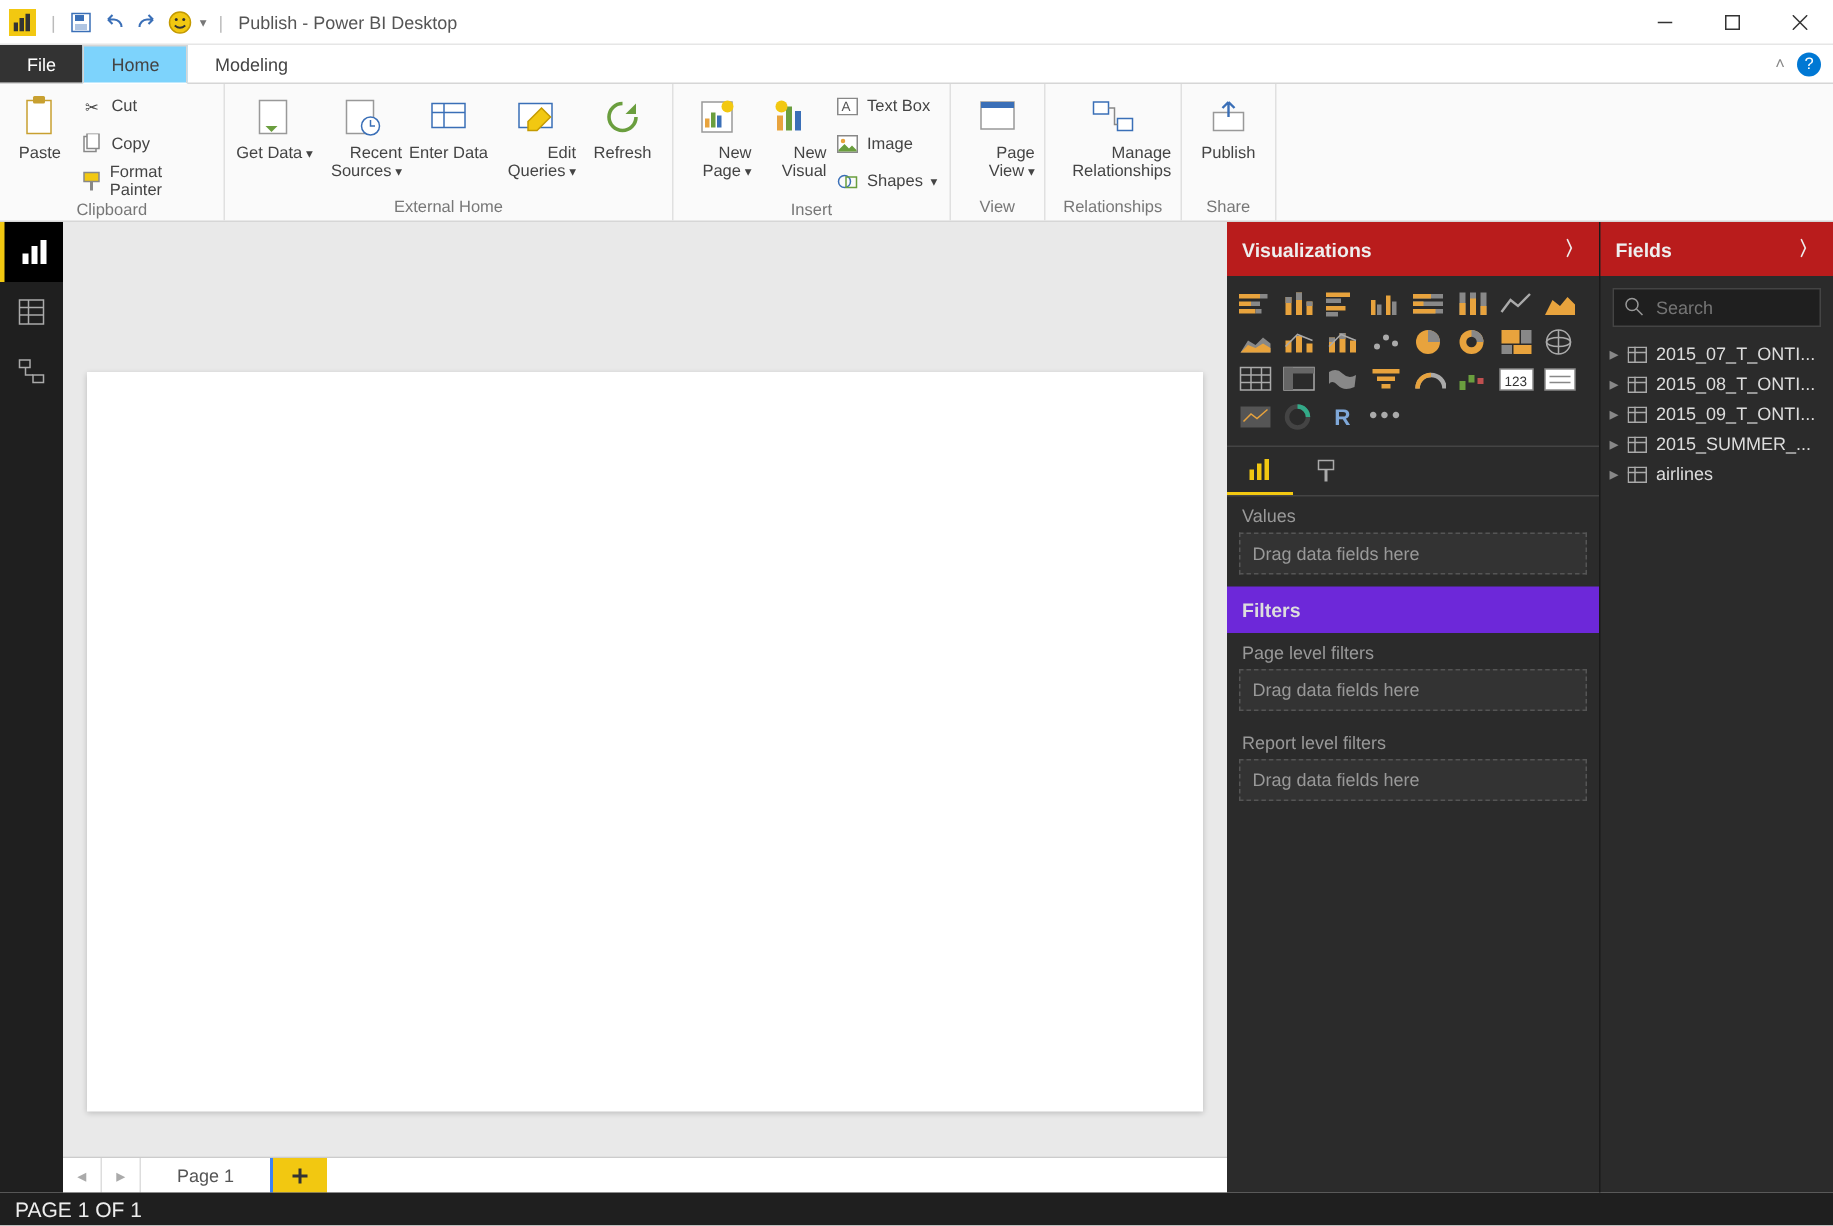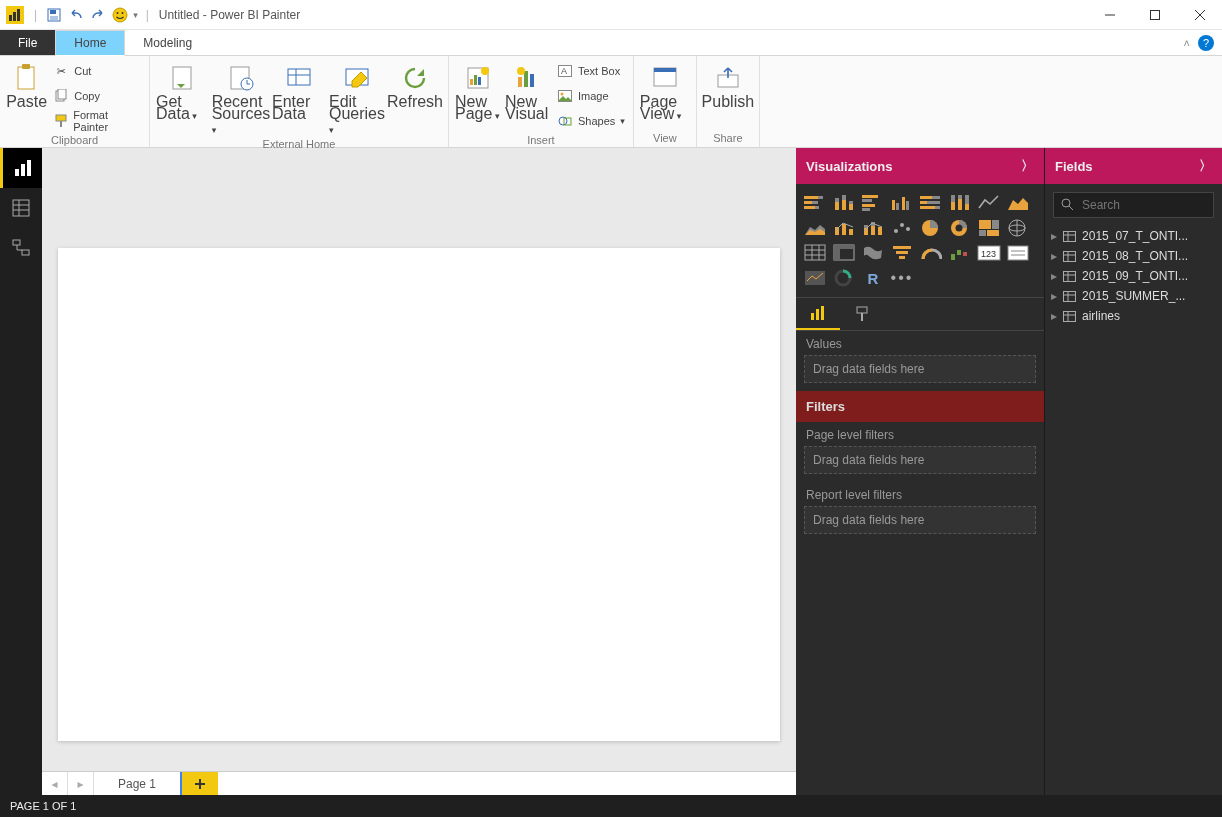--- a/index.html
+++ b/index.html
@@ -23,21 +23,21 @@
 .ribbon-tabs .help { margin-left:auto; display:flex; align-items:center; gap:8px; padding-right:8px;}
 .ribbon-tabs .help-btn{ width:16px;height:16px; border-radius:50%; background:#0078d4;color:#fff; font-size:11px; display:flex;align-items:center;justify-content:center;}
 
 
 .ribbon { height: 92px; display: flex; background: #fafafa; border-bottom: 1px solid #d6d6d6; font-size: 11px; color:#444;}
 .ribbon-group { border-right: 1px solid #e0e0e0; display:flex; flex-direction:column; padding: 4px 6px 0; }
 .ribbon-group-body { flex:1; display:flex; align-items:flex-start; gap:4px;}
 .ribbon-group-label { text-align:center; font-size:11px; color:#777; padding:2px 0 3px; }
 .big-btn { width:54px; display:flex; flex-direction:column; align-items:center; cursor:pointer; padding-top:2px;}
 .big-btn .ico { width:32px; height:32px; margin-bottom:2px; display:flex; align-items:center; justify-content:center;}
-.big-btn .lbl { text-align:left; line-height:12px; font-size:16px;}
+.big-btn .lbl { text-align:right; line-height:12px; font-size:11px;}
 .big-btn .lbl .dd::after{content:" ▾"; font-size:9px;}
 .small-row { display:flex; flex-direction:column; gap:3px; }
 .small-btn { display:flex; align-items:center; gap:5px; cursor:pointer; padding:1px 2px; height:22px;}
 .small-btn .sico{ width:16px;height:16px; display:flex;align-items:center;justify-content:center;}
 
 
 .main { position:absolute; top:148px; bottom:22px; left:0; right:0; display:flex; }
 .leftnav { width:42px; background:#1f1f1f; display:flex; flex-direction:column; }
 .leftnav .nav-item { height:40px; display:flex; align-items:center; justify-content:center; cursor:pointer; color:#bbb; }
 .leftnav .nav-item.active { background:#000; border-left:3px solid #f2c811; color:#fff;}
@@ -45,39 +45,39 @@
 .canvas-scroll{ flex:1; position:relative; overflow:hidden;}
 .canvas-page { position:absolute; left:16px; top:100px; right:16px; bottom:30px; background:#fff; box-shadow:0 1px 4px rgba(0,0,0,.2);}
 .page-tabs { height:24px; background:#fff; border-top:1px solid #ccc; display:flex; align-items:stretch; font-size:12px;}
 .page-tabs .nav-arrow{ width:26px; display:flex;align-items:center;justify-content:center;color:#aaa; border-right:1px solid #ddd; cursor:pointer;}
 .page-tabs .page-tab{ padding:0 24px; display:flex; align-items:center; border-right:2px solid #3b82f6; cursor:pointer; color:#555;}
 .page-tabs .add-page{ width:36px; background:#f2c811; display:flex;align-items:center;justify-content:center; cursor:pointer;}
 
 
 .panel { background:#2b2b2b; color:#ddd; display:flex; flex-direction:column; }
 .panel.viz { width:248px; }
-.panel.fields { width:178px; border-left:1px solid #1a1a1a;}
-.panel-head { height:36px; background:#be185d; display:flex; align-items:center; padding:0 10px; font-size:13px; font-weight:600; color:#eee;}
+.panel.fields { width:156px; border-left:1px solid #1a1a1a;}
+.panel-head { height:36px; background:#b91c1c; display:flex; align-items:center; padding:0 10px; font-size:13px; font-weight:600; color:#eee;}
 .panel-head .chev{ margin-left:auto;}
 .viz-grid { padding:8px 6px; display:grid; grid-template-columns:repeat(8, 26px); gap:3px; }
 .viz-ico { width:26px;height:22px; display:flex;align-items:center;justify-content:center; cursor:pointer;}
 .viz-tabs{ display:flex; border-top:1px solid #444; border-bottom:1px solid #444;}
 .viz-tab{ flex:0 0 44px; height:32px; display:flex;align-items:center;justify-content:center; cursor:pointer; color:#aaa;}
 .viz-tab.active{ border-bottom:2px solid #f2c811; color:#f2c811;}
 .sect-label{ padding:6px 10px 4px; font-size:12px; color:#999;}
 .drop-zone{ margin:0 8px 8px; border:1px dashed #555; padding:6px 8px; font-size:12px; color:#999; background:#333;}
-.filters-head{ background:#7f1d1d; padding:8px 10px; font-weight:600; font-size:13px;}
+.filters-head{ background:#6d28d9; padding:8px 10px; font-weight:600; font-size:13px;}
 .search-box{ margin:8px; position:relative;}
 .search-box input{ width:100%; background:#1f1f1f; border:1px solid #444; color:#ccc; padding:5px 8px 5px 28px; font-size:12px; outline:none;}
 .search-box .sicon{ position:absolute; left:8px; top:6px; color:#999;}
 .field-item{ display:flex; align-items:center; padding:3px 6px; font-size:12px; color:#ddd; cursor:pointer; gap:6px; white-space:nowrap; overflow:hidden;}
 .field-item .ell{ overflow:hidden; text-overflow:ellipsis;}
 
 
-.statusbar{ position:absolute; bottom:0; left:0; right:0; height:22px; background:#1f1f1f; color:#eee; font-size:11px; display:flex; align-items:center; padding:0 10px;}
+.statusbar{ position:absolute; bottom:0; left:0; right:0; height:22px; background:#1f1f1f; color:#eee; font-size:14px; display:flex; align-items:center; padding:0 10px;}
 svg{display:block;}
 </style>
 </head>
 <body>
 
 <div class="titlebar">
   <div class="app-icon">
     <svg width="12" height="12">
         <rect x="0" y="6" width="3" height="6" fill="#333"></rect>
         <rect x="4" y="3" width="3" height="9" fill="#333"></rect>
@@ -107,21 +107,21 @@
       <svg width="16" height="16">
           <circle cx="8" cy="8" r="7" fill="#f2c811" stroke="#c49a00"></circle>
           <circle cx="5.5" cy="6" r="1" fill="#333"></circle>
           <circle cx="10.5" cy="6" r="1" fill="#333"></circle>
           <path d="M4.5 10q3.5 3 7 0" stroke="#333" fill="none" stroke-width="1.2"></path>
         </svg>
     </div>
     <span style="font-size:9px;color:#777;">▾</span>
   </div>
   <span class="qat-sep">|</span>
-  <span class="title-text">Untitled - Power BI Painter</span>
+  <span class="title-text">Publish - Power BI Desktop</span>
   <div class="win-controls">
     <div class="win-btn">
         <svg width="10" height="10">
           <line x1="0" y1="5" x2="10" y2="5" stroke="#333"></line>
         </svg>
       </div>
     <div class="win-btn">
         <svg width="10" height="10">
           <rect x="0.5" y="0.5" width="9" height="9" fill="none" stroke="#333"></rect>
         </svg>
@@ -307,20 +307,35 @@
               <rect x="3" y="3" width="22" height="18" fill="#fff" stroke="#999"></rect>
               <rect x="3" y="3" width="22" height="4" fill="#3a6fb7"></rect>
             </svg>
           </div>
           <div class="lbl"><span>Page View</span><span class="dd"></span></div>
         </div>
     </div>
     <div class="ribbon-group-label">View</div>
   </div>
 
+  <div class="ribbon-group">
+    <div class="ribbon-group-body">
+      <div class="big-btn" style="width:78px;">
+          <div class="ico">
+            <svg width="30" height="26">
+              <rect x="2" y="3" width="10" height="8" fill="#fff" stroke="#3a6fb7"></rect>
+              <rect x="18" y="14" width="10" height="8" fill="#fff" stroke="#3a6fb7"></rect>
+              <path d="M12 7h4v11h2" stroke="#888" fill="none"></path>
+            </svg>
+          </div>
+          <div class="lbl">Manage Relationships</div>
+        </div>
+    </div>
+    <div class="ribbon-group-label">Relationships</div>
+  </div>
 
 
   <div class="ribbon-group">
     <div class="ribbon-group-body">
       <div class="big-btn" style="width:50px;">
           <div class="ico">
             <svg width="28" height="26">
               <rect x="4" y="10" width="20" height="12" fill="#fff" stroke="#999"></rect>
               <path d="M14 3v10m0-10-4 4m4-4 4 4" stroke="#3a6fb7" fill="none" stroke-width="1.6"></path>
             </svg>

